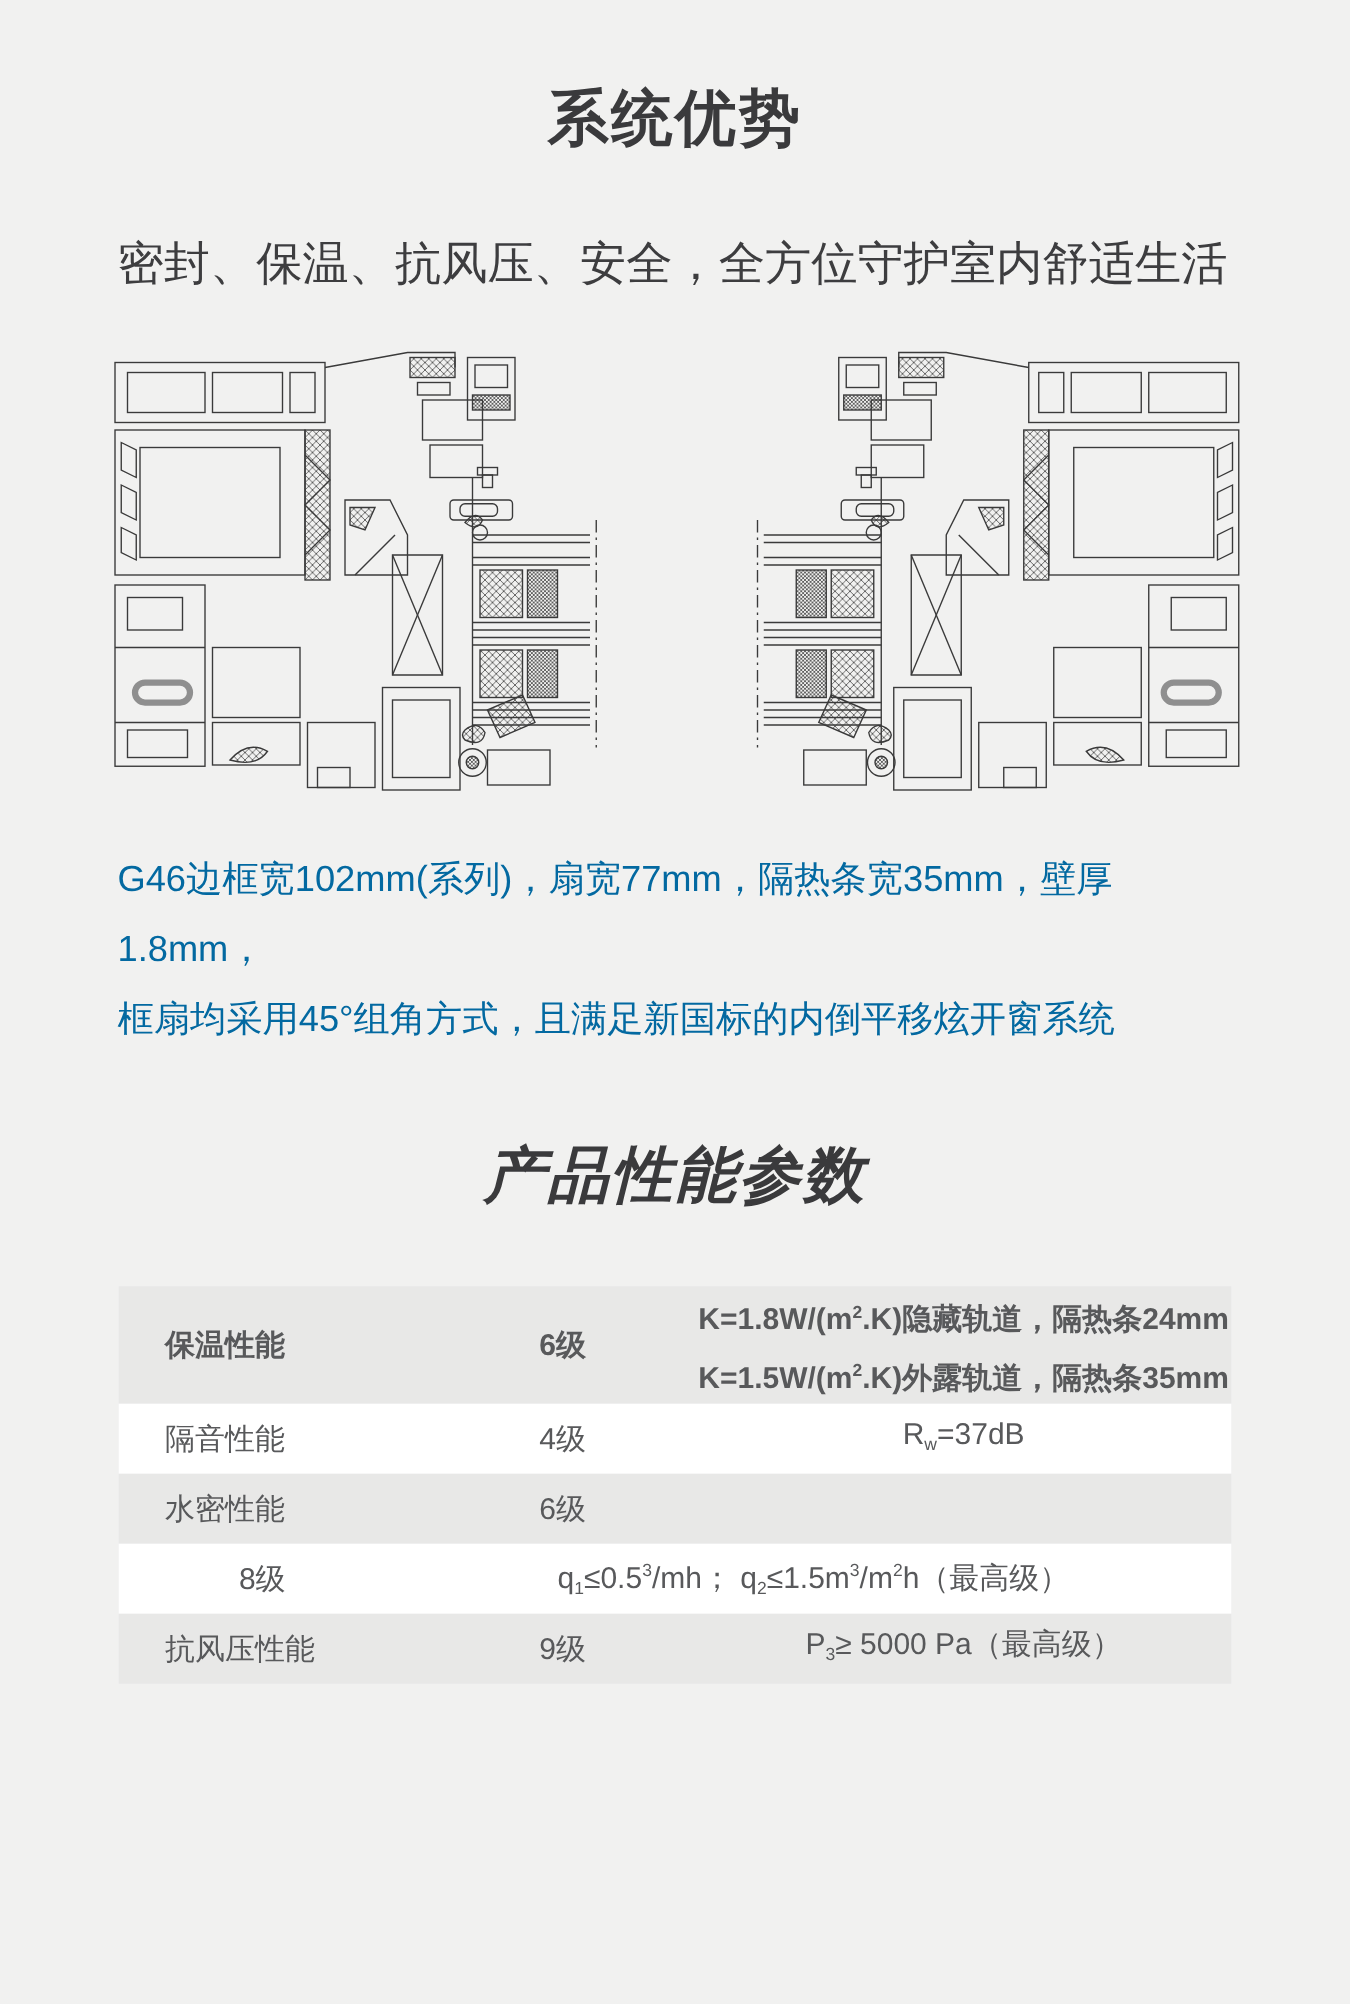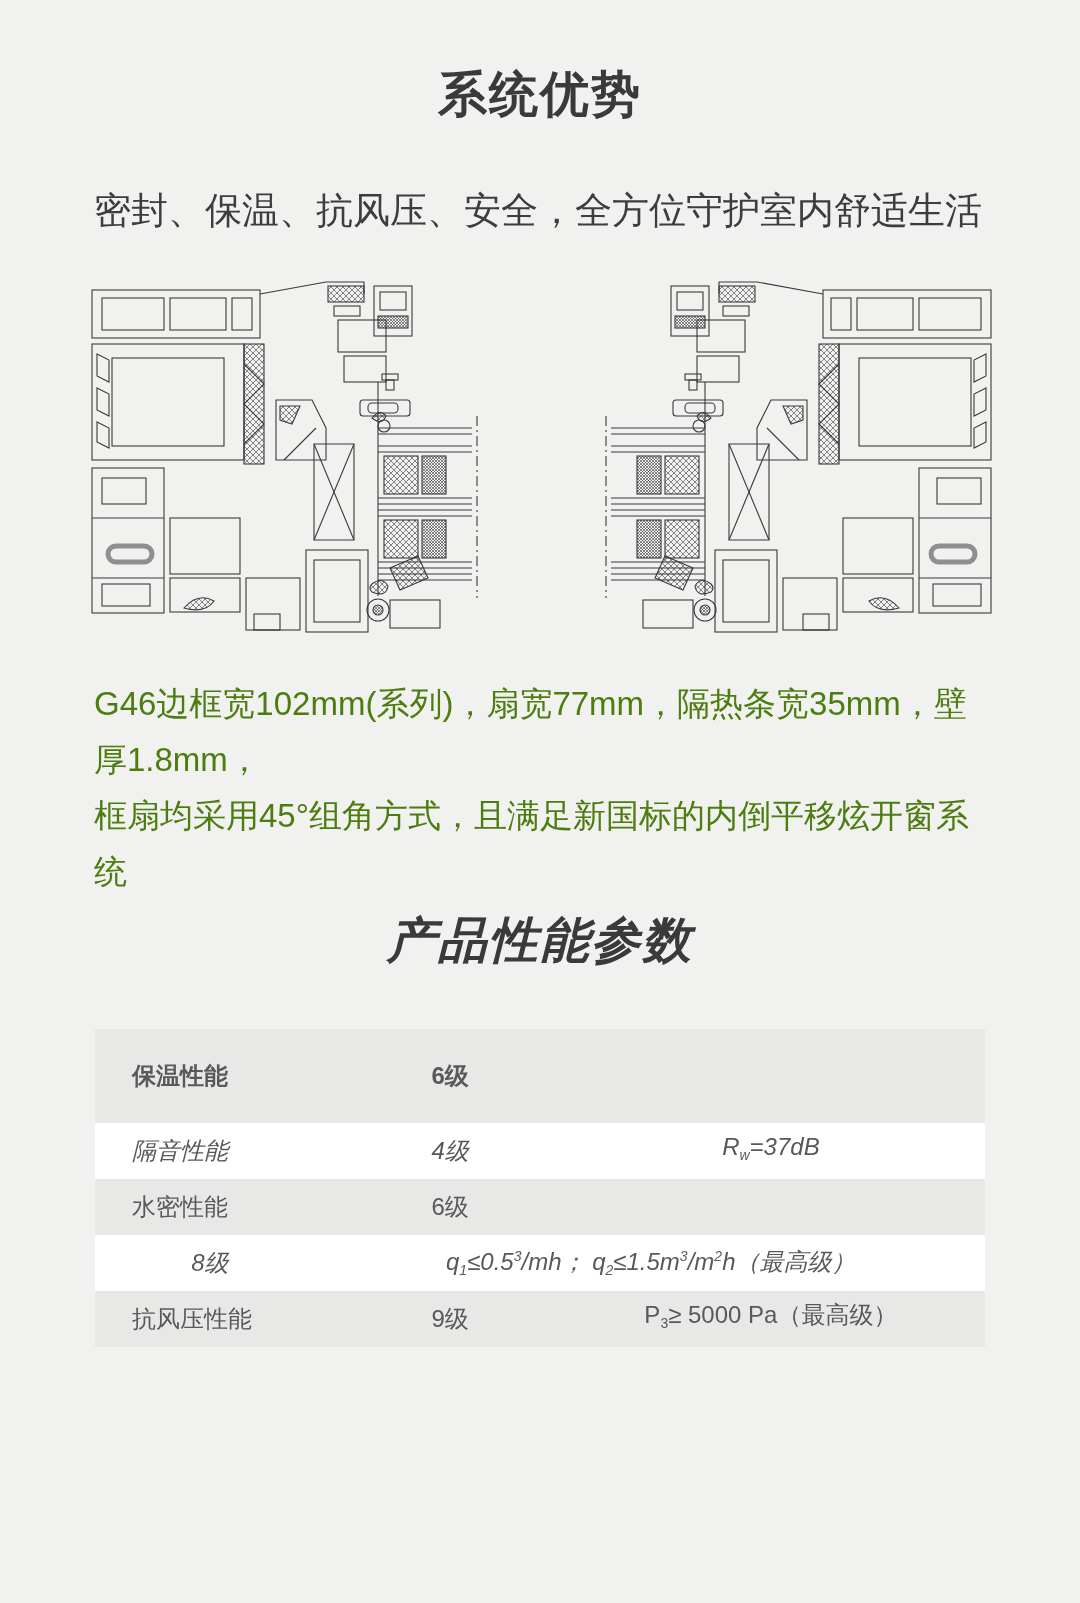--- a/index.html
+++ b/index.html
@@ -28,31 +28,31 @@
   }
 
   .drawings {
     position:absolute; top:278px; left:88px; width:907px;
     display:flex; justify-content:space-between;
   }
   .drawing { width:395px; height:367px; display:block; }
 
   .description {
     position:absolute; top:676px; left:94px; width:900px;
-    font-size:33px; line-height:56px; color:#4d7c0f;
+    font-size:29px; line-height:56px; color:#0369a1;
   }
 
   .ptable {
     position:absolute; top:1029px; left:95px; width:890px;
     font-size:24px; color:#58595b;
   }
   .trow { display:flex; align-items:center; height:56px; }
   .trow.tall { height:94px;font-weight:bold; }
   .trow.gray { background:#e8e8e7; }
-  .trow.white { background:#ffffff;font-style:italic; }
+  .trow.white { background:#ffffff; }
   .cell { box-sizing:border-box; }
   .cell-label { width:27%; padding-left:37px; }
   .cell-grade { width:15%; text-align:right; }
   .cell-value { flex:1; text-align:center; padding-left:88px; line-height:40px; }
   .vline { line-height:40px; white-space:nowrap; }
   .sup { font-size:14px; vertical-align:9px; }
   .sub { font-size:14px; vertical-align:-5px; }
 </style>
 </head>
 <body>
@@ -173,20 +173,24 @@
     <div>G46边框宽102mm(系列)，扇宽77mm，隔热条宽35mm，壁厚1.8mm，</div>
     <div>框扇均采用45°组角方式，且满足新国标的内倒平移炫开窗系统</div>
   </div>
 
   <h1 class="sec-title" id="title-performance">产品性能参数</h1>
 
   <div class="ptable">
       <div class="trow gray tall">
         <div class="cell cell-label">保温性能</div>
         <div class="cell cell-grade">6级</div>
+        <div class="cell cell-value">
+          <div class="vline"><span>K=1.8W/(m</span><span class="sup">2</span><span>.K)隐藏轨道，隔热条24mm</span></div>
+          <div class="vline"><span>K=1.5W/(m</span><span class="sup">2</span><span>.K)外露轨道，隔热条35mm</span></div>
+        </div>
       </div>
       <div class="trow white">
         <div class="cell cell-label">隔音性能</div>
         <div class="cell cell-grade">4级</div>
         <div class="cell cell-value">
           <div class="vline"><span>R</span><span class="sub">w</span><span>=37dB</span></div>
         </div>
       </div>
       <div class="trow gray">
         <div class="cell cell-label">水密性能</div>

